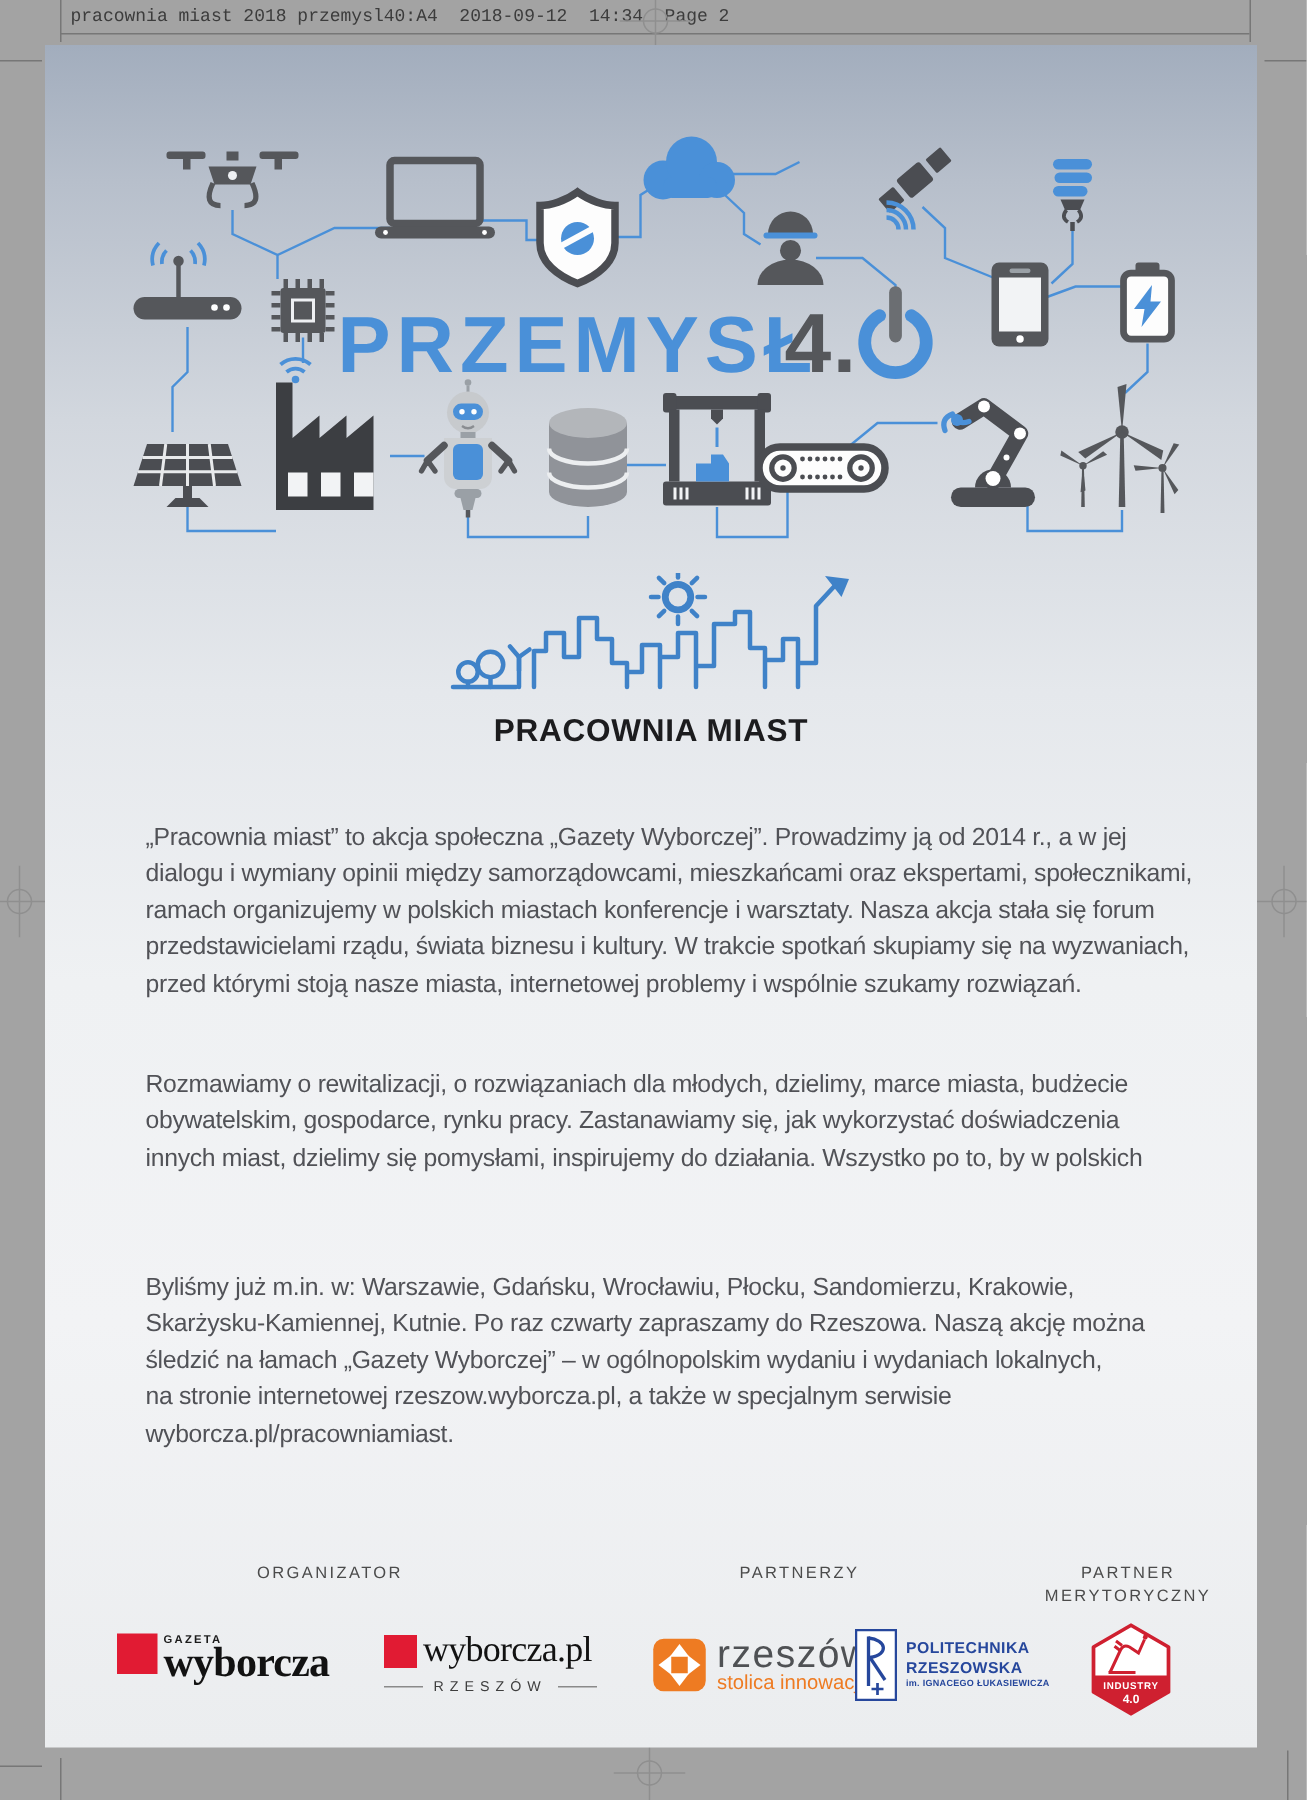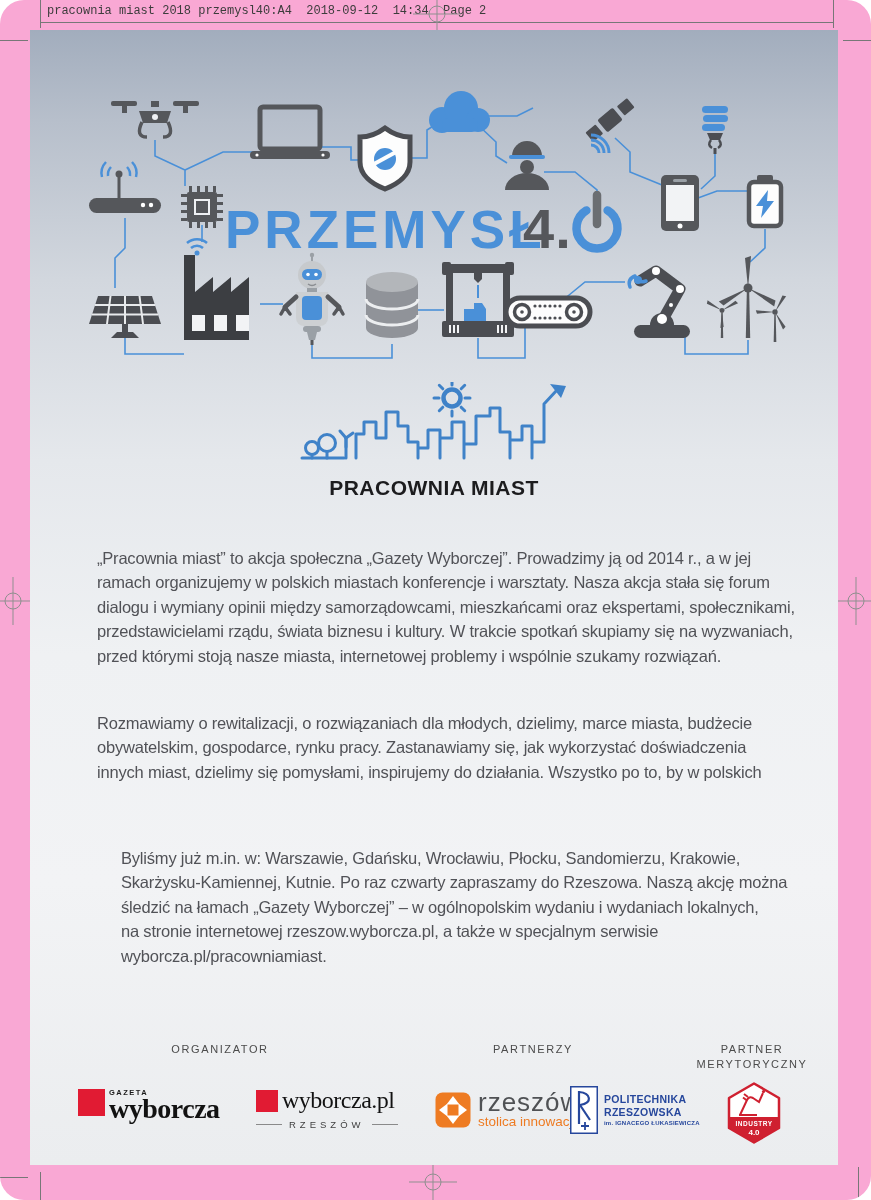--- a/index.html
+++ b/index.html
@@ -1,17 +1,17 @@
 <!DOCTYPE html>
 <html><head>
 <meta charset="utf-8">
 <style>
   html,body{margin:0;padding:0;}
   body{width:871px;height:1200px;background:#ffffff;font-family:"Liberation Sans",sans-serif;}
-  .stage{position:relative;width:871px;height:1200px;background:#f9a8d4;overflow:hidden;border-radius:24px;}
+  .stage{position:relative;width:871px;height:1200px;background:#a3a3a3;overflow:hidden;}
 
   
   .print-header{position:absolute;left:47px;top:4px;font-family:"Liberation Mono","DejaVu Sans Mono",monospace;
     font-size:12px;color:#3c3c3c;white-space:pre;}
   .rule-h{position:absolute;background:#777;height:1px;}
   .rule-v{position:absolute;background:#777;width:1px;}
   .regmark{position:absolute;width:48px;height:48px;}
   .regmark svg{display:block;}
 
   
@@ -26,21 +26,21 @@
   .title-gray{fill:#55575b;font-family:"Liberation Sans",sans-serif;font-weight:bold;font-size:56px;letter-spacing:1px;}
 
   
   .pm-skyline{position:absolute;left:270px;top:352px;}
   .pm-title{position:absolute;left:224px;top:446px;width:360px;text-align:center;
     font-size:21px;font-weight:bold;color:#1c1c1e;letter-spacing:0.5px;}
 
   
   .para{position:absolute;left:67px;color:#515257;font-size:16.5px;letter-spacing:-0.2px;}
   .para .pline{height:24.4px;line-height:24.4px;white-space:nowrap;}
-  #para1{top:516px;} #para2{top:681px;} #para3{top:816px;margin-left:24px;}
+  #para1{top:516px;} #para2{top:681px;} #para3{top:816px;}
 
   
   .flabel{position:absolute;top:1012px;width:180px;text-align:center;font-size:11px;color:#4b4b4b;
     letter-spacing:1.6px;line-height:15px;}
   #lab-org{left:100px;} #lab-part{left:413px;} #lab-mer{left:632px;}
 
   .logo{position:absolute;display:flex;align-items:flex-start;}
   .gw{left:48px;top:1059px;gap:4px;}
   .gw .sq{width:27px;height:27px;background:#e11b33;}
   .gw .col{display:flex;flex-direction:column;}
@@ -426,22 +426,22 @@
                  M164,62 H176 V34 H190 V26 H200 V50 H210 V76
                  M210,58 H222 V44 H232 V76
                  M232,60 H244 V22 L257,8" stroke-linejoin="round"></path>
       </g>
       <polygon points="250,2 266,4 261,16" fill="#3f82c8"></polygon>
     </svg>
     <div class="pm-title">PRACOWNIA MIAST</div>
 
     <div class="para" id="para1">
       <div class="pline">„Pracownia miast” to akcja społeczna „Gazety Wyborczej”. Prowadzimy ją od 2014 r., a w jej</div>
+      <div class="pline">dialogu i wymiany opinii między samorządowcami, mieszkańcami oraz ekspertami, społecznikami,</div>
       <div class="pline">ramach organizujemy w polskich miastach konferencje i warsztaty. Nasza akcja stała się forum</div>
-      <div class="pline">dialogu i wymiany opinii między samorządowcami, mieszkańcami oraz ekspertami, społecznikami,</div>
       <div class="pline">przedstawicielami rządu, świata biznesu i kultury. W trakcie spotkań skupiamy się na wyzwaniach,</div>
       <div class="pline">przed którymi stoją nasze miasta, internetowej problemy i wspólnie szukamy rozwiązań.</div>
     </div>
     <div class="para" id="para2">
       <div class="pline">Rozmawiamy o rewitalizacji, o rozwiązaniach dla młodych, dzielimy, marce miasta, budżecie</div>
       <div class="pline">obywatelskim, gospodarce, rynku pracy. Zastanawiamy się, jak wykorzystać doświadczenia</div>
       <div class="pline">innych miast, dzielimy się pomysłami, inspirujemy do działania. Wszystko po to, by w polskich</div>
     </div>
     <div class="para" id="para3">
       <div class="pline">Byliśmy już m.in. w: Warszawie, Gdańsku, Wrocławiu, Płocku, Sandomierzu, Krakowie,</div>

